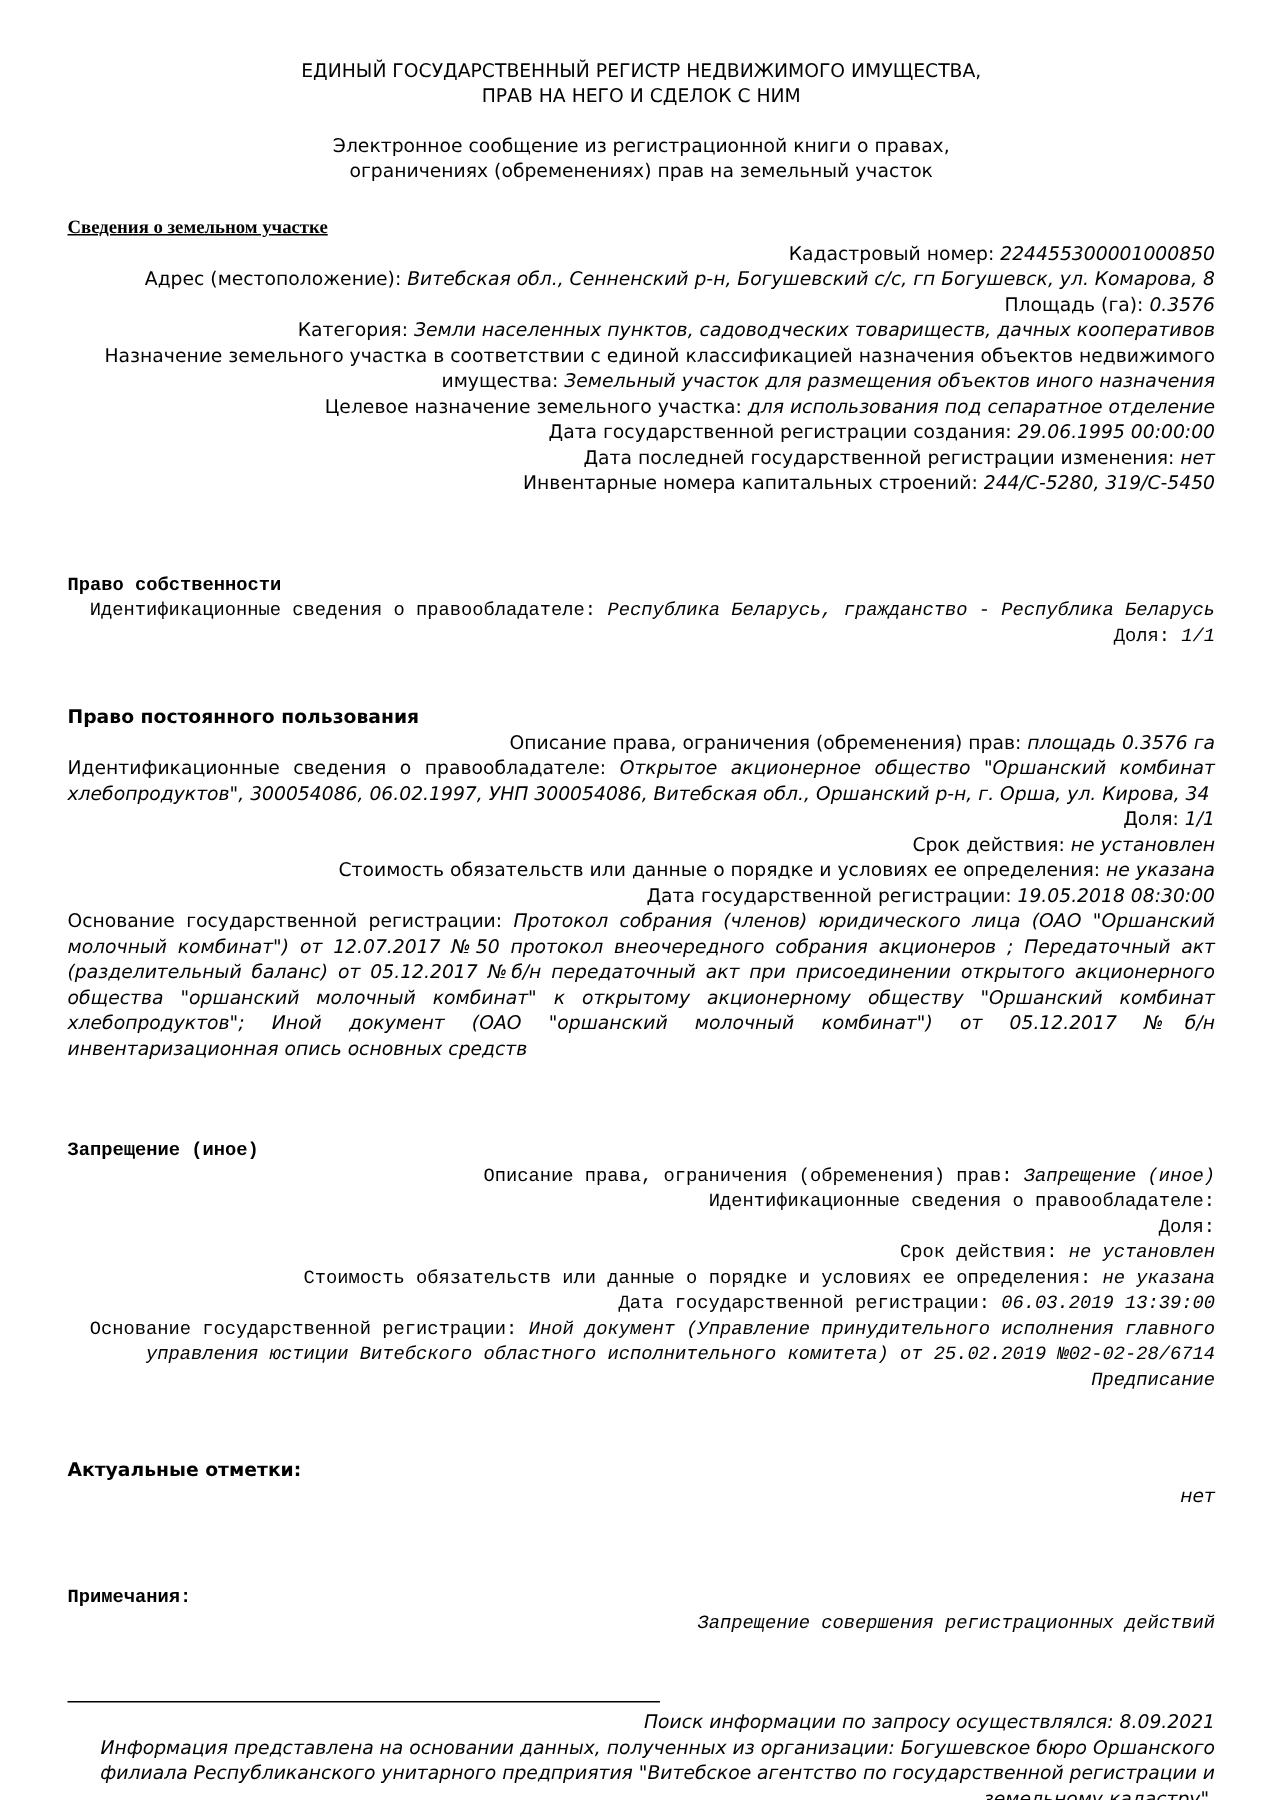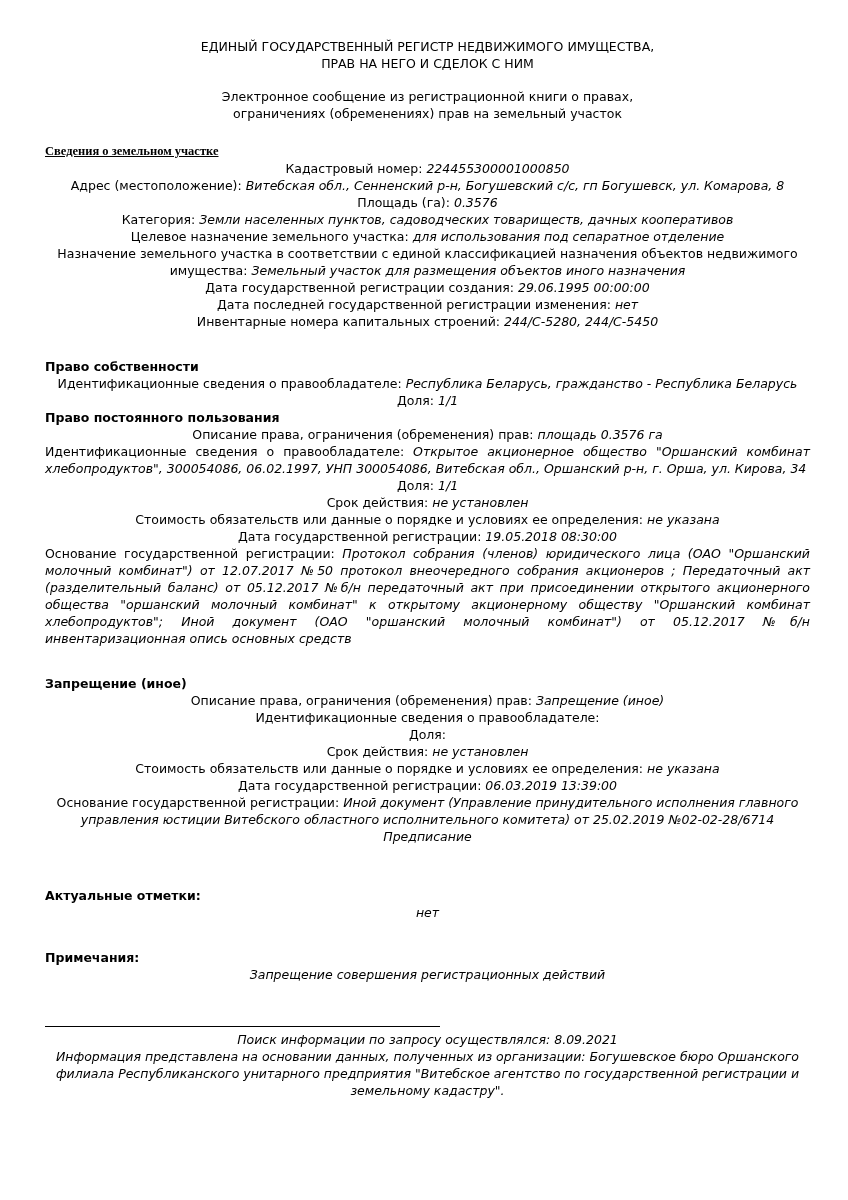--- a/index.html
+++ b/index.html
@@ -15,27 +15,27 @@
   }
   .page { padding: 38px 38px 0 45px; }
 
   .center { text-align: center; }
   .title-block { margin-bottom: 16px; }
   .subtitle-block { margin-bottom: 21px; }
 
   .sec-heading { font-weight: bold; }
   .sec-heading.underlined { text-decoration: underline; font-family: Liberation Serif, serif; }
 
-  .row { text-align: center; }
+  .row { text-align: right; }
   .row.justify { text-align: justify; }
   .val { font-style: italic; }
 
   .section { margin-top: 0; }
-  .gap-40 { margin-top: 28px; }
-  .gap-36 { }
+  .gap-40 { margin-top: 52px; font-family: Liberation Mono, monospace; }
+  .gap-36 { margin-top: 36px; }
   .gap-42 { margin-top: 42px; }
 
   .separator {
     width: 395px;
     border-top: 1px solid #000000;
     margin-top: 43px;
     margin-bottom: 4px;
   }
   .footer .row { font-style: italic; }
 </style>
@@ -53,25 +53,25 @@
     <div>Электронное сообщение из регистрационной книги о правах,</div>
     <div>ограничениях (обременениях) прав на земельный участок</div>
   </div>
 
   <div class="section">
     <div class="sec-heading underlined">Сведения о земельном участке</div>
     <div class="row"><span class="lbl">Кадастровый номер:</span> <span class="val">224455300001000850</span></div>
     <div class="row"><span class="lbl">Адрес (местоположение):</span> <span class="val">Витебская обл., Сенненский р-н, Богушевский с/с, гп Богушевск, ул. Комарова, 8</span></div>
     <div class="row"><span class="lbl">Площадь (га):</span> <span class="val">0.3576</span></div>
     <div class="row"><span class="lbl">Категория:</span> <span class="val">Земли населенных пунктов, садоводческих товариществ, дачных кооперативов</span></div>
+    <div class="row"><span class="lbl">Назначение земельного участка в соответствии с единой классификацией назначения объектов недвижимого имущества:</span> <span class="val">Земельный участок для размещения объектов иного назначения</span></div>
     <div class="row"><span class="lbl">Целевое назначение земельного участка:</span> <span class="val">для использования под сепаратное отделение</span></div>
-    <div class="row"><span class="lbl">Назначение земельного участка в соответствии с единой классификацией назначения объектов недвижимого имущества:</span> <span class="val">Земельный участок для размещения объектов иного назначения</span></div>
     <div class="row"><span class="lbl">Дата государственной регистрации создания:</span> <span class="val">29.06.1995 00:00:00</span></div>
     <div class="row"><span class="lbl">Дата последней государственной регистрации изменения:</span> <span class="val">нет</span></div>
-    <div class="row"><span class="lbl">Инвентарные номера капитальных строений:</span> <span class="val">244/C-5280, 244/C-5450</span></div>
+    <div class="row"><span class="lbl">Инвентарные номера капитальных строений:</span> <span class="val">244/C-5280, 319/C-5450</span></div>
   </div>
 
   <div class="section gap-40">
     <div class="sec-heading">Право собственности</div>
     <div class="row"><span class="lbl">Идентификационные сведения о правообладателе:</span> <span class="val">Республика Беларусь, гражданство - Республика Беларусь</span></div>
     <div class="row"><span class="lbl">Доля:</span> <span class="val">1/1</span></div>
   </div>
 
   <div class="section gap-36">
     <div class="sec-heading">Право постоянного пользования</div>

